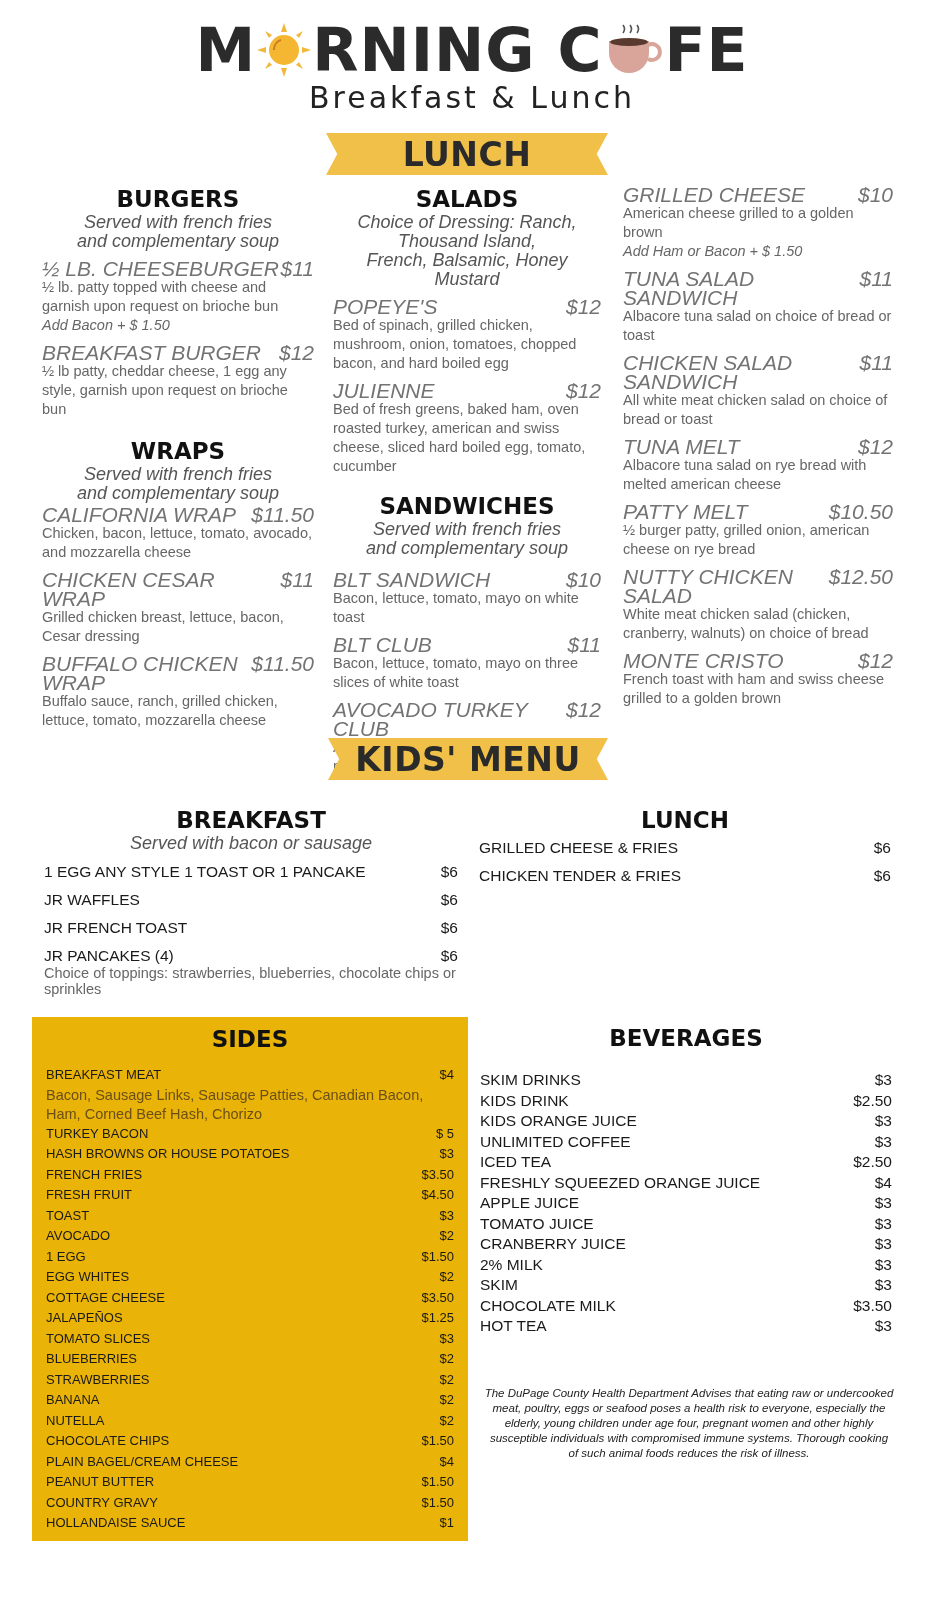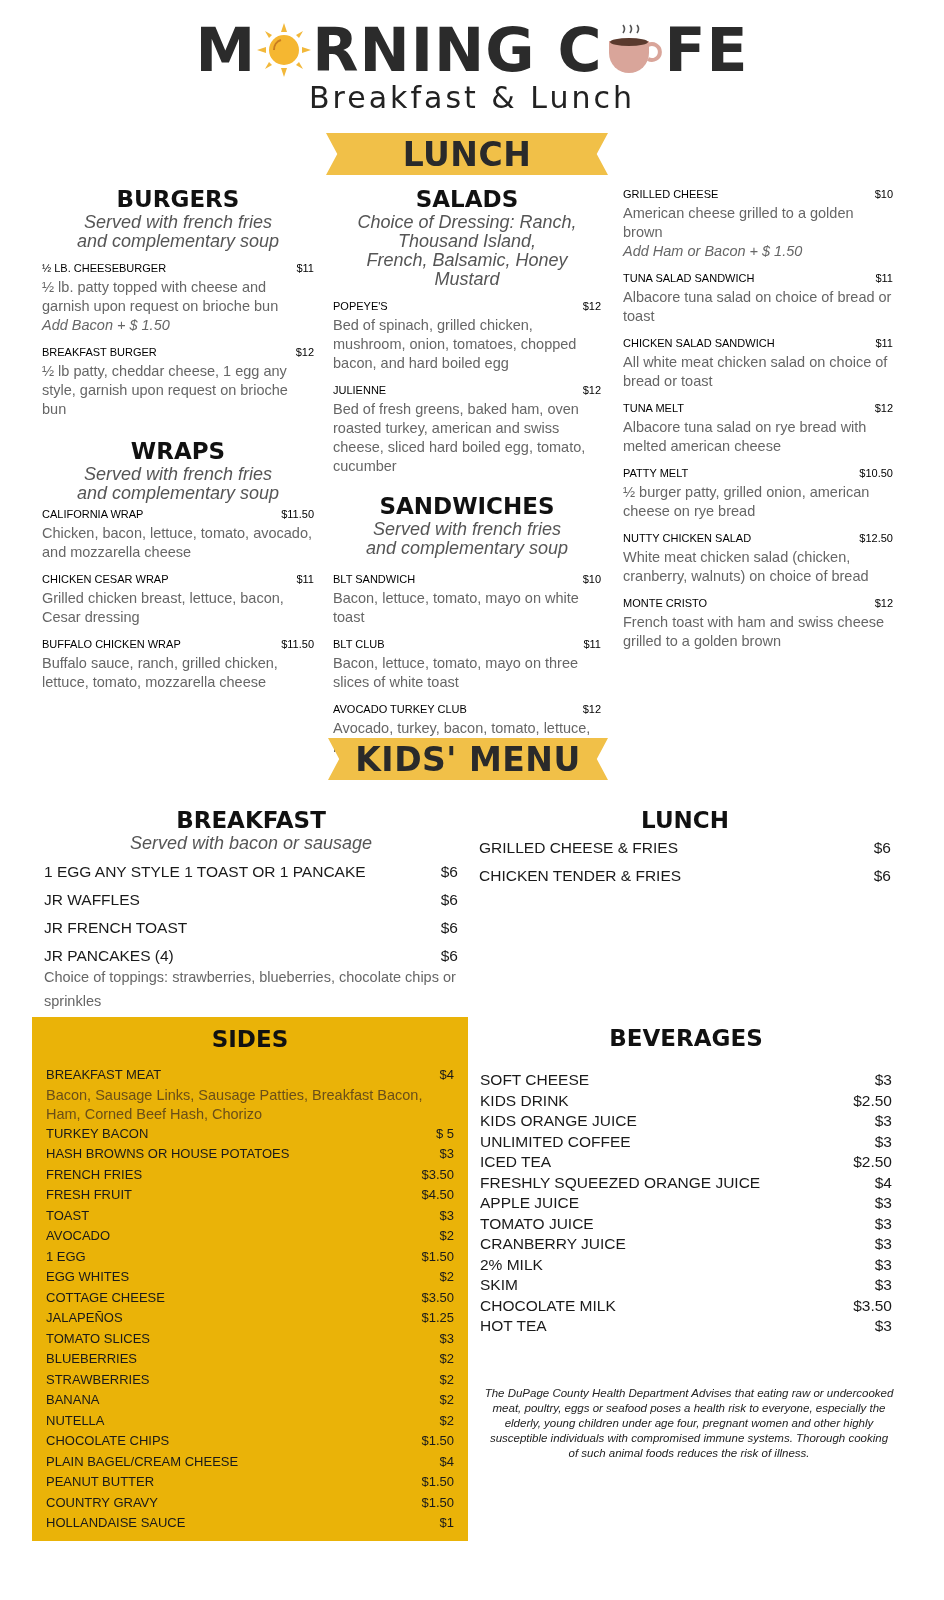--- a/index.html
+++ b/index.html
@@ -12,27 +12,27 @@
   .logo-sub { font-family: "DejaVu Sans", sans-serif; font-size: 30px; letter-spacing: 3px; color: #222; margin-top: -2px; line-height: 36px; }
 
   .ribbon { position: absolute; height: 42px; background: #f1c048; display: flex; align-items: center; justify-content: center;
             clip-path: polygon(0 0, 100% 0, 96% 50%, 100% 100%, 0 100%, 4% 50%); }
   .ribbon span { font-family: "DejaVu Sans", sans-serif; font-weight: bold; font-size: 33px; color: #2a2a2a; letter-spacing: 0.5px; }
 
   .col { position: absolute; }
   .sec-title { font-family: "DejaVu Sans", sans-serif; font-weight: bold; font-size: 23px; text-align: center; color: #111; line-height: 28px; }
   .sec-note { font-style: italic; font-size: 18px; color: #555; text-align: center; line-height: 19px; }
   .item { margin-top: 8px; }
-  .item-head { display: flex; justify-content: space-between; font-size: 11px; color: #000000; line-height: 19px; }
+  .item-head { display: flex; justify-content: space-between; font-size: 21px; color: #737373; line-height: 19px; font-style: italic; }
   .item-desc { font-size: 14.5px; color: #666; line-height: 19px; }
   .item-extra { font-style: italic; font-size: 14.5px; color: #666; line-height: 19px; }
 
   .row { display: flex; justify-content: space-between; font-size: 15.5px; color: #1a1a1a; line-height: 19px; }
   .kid-row { margin-top: 9px; }
-  .kid-desc { font-size: 14.5px; color: #666; line-height: 24px; }
+  .kid-desc { font-size: 14.5px; color: #666; line-height: 16px; }
 
   .sides-box { position: absolute; left: 32px; top: 1017px; width: 436px; height: 524px; background: #eab308; padding: 8px 14px 0 14px; }
   .sides-box .row { line-height: 20.5px; font-size: 13px; }
   .sides-desc { font-size: 14.5px; color: #6b4f18; line-height: 19px; }
 
   .bev-row { line-height: 20.5px; }
   .notice { font-style: italic; font-size: 11.5px; color: #222; text-align: center; line-height: 15px; }
 </style>
 </head>
 <body>
@@ -257,21 +257,21 @@
       <span>$6</span>
     </div>
 </div>
 
 <div class="sides-box">
   <div class="sec-title" style="margin-bottom:12px;">SIDES</div>
   <div class="row">
       <span>BREAKFAST MEAT</span>
       <span>$4</span>
     </div>
-  <div class="sides-desc">Bacon, Sausage Links, Sausage Patties, Breakfast Bacon, Ham, Corned Beef Hash, Chorizo</div>
+  <div class="sides-desc">Bacon, Sausage Links, Sausage Patties, Canadian Bacon, Ham, Corned Beef Hash, Chorizo</div>
   <div id="sides-list">
       <div class="row ">
         <span>TURKEY BACON</span>
         <span>$ 5</span>
       </div>
       <div class="row ">
         <span>HASH BROWNS OR HOUSE POTATOES</span>
         <span>$3</span>
       </div>
       <div class="row ">
@@ -346,21 +346,21 @@
         <span>HOLLANDAISE SAUCE</span>
         <span>$1</span>
       </div>
     </div>
 </div>
 
 <div class="col" style="left:480px; top:1024px; width:412px;">
   <div class="sec-title" style="margin-bottom:18px;">BEVERAGES</div>
   <div id="bev-list">
       <div class="row bev-row">
-        <span>SOFT CHEESE</span>
+        <span>SKIM DRINKS</span>
         <span>$3</span>
       </div>
       <div class="row bev-row">
         <span>KIDS DRINK</span>
         <span>$2.50</span>
       </div>
       <div class="row bev-row">
         <span>KIDS ORANGE JUICE</span>
         <span>$3</span>
       </div>

